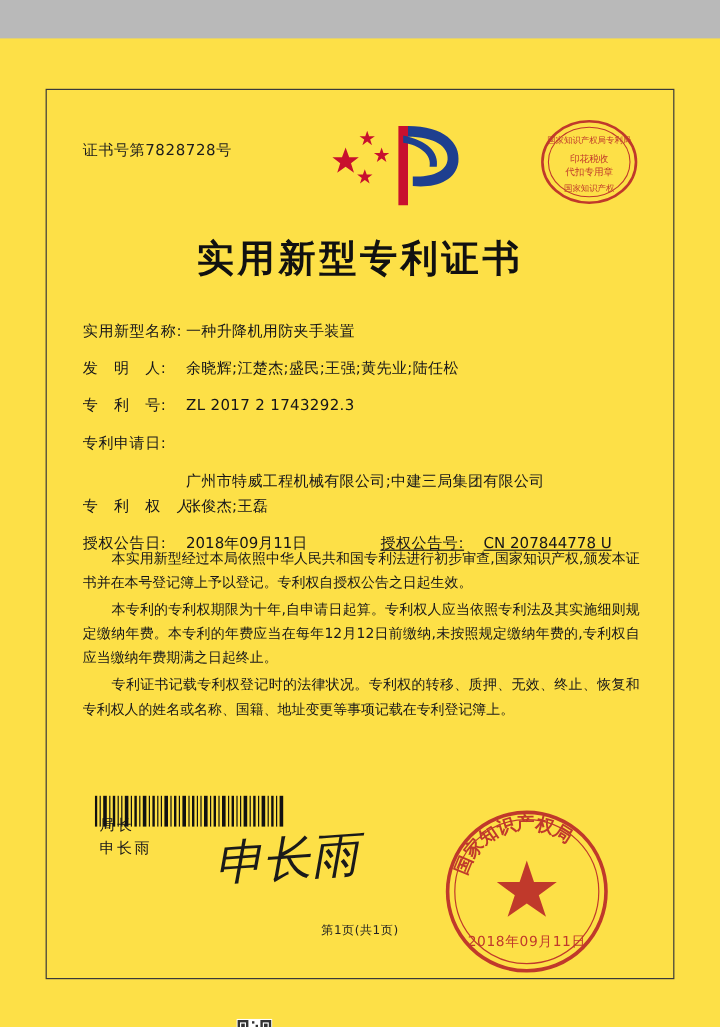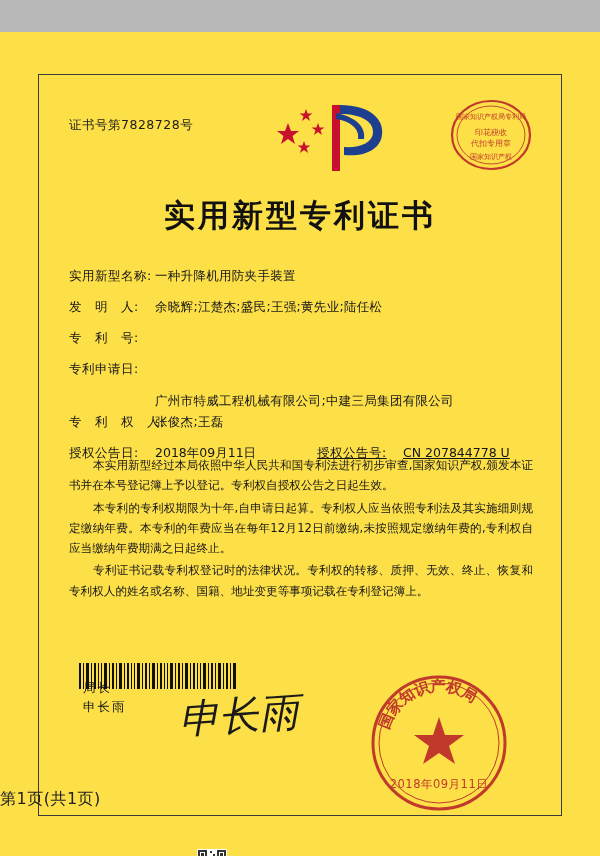--- a/index.html
+++ b/index.html
@@ -204,25 +204,25 @@
     font-family: "DejaVu Sans", sans-serif;
     font-size: 11.5px;
     color: #c0392b;
     letter-spacing: 0.5px;
   }
 
   
   .page-no {
     position: absolute;
     left: 0;
-    top: 757px;
+    top: 736px;
     width: 100%;
-    text-align: left;
-    font-family: "DejaVu Sans", sans-serif;
-    font-size: 16px;
+    text-align: center;
+    font-family: "DejaVu Sans", sans-serif;
+    font-size: 10px;
     color: #222;
     letter-spacing: 0.5px;
   }
 
   
   .watermark {
     position: absolute;
     left: 0;
     bottom: 0;
     width: 600px;
@@ -289,20 +289,21 @@
           <div class="field-value">一种升降机用防夹手装置</div>
         </div>
 
         <div class="field-row">
           <div class="field-label">发　明　人:</div>
           <div class="field-value">余晓辉;江楚杰;盛民;王强;黄先业;陆任松</div>
         </div>
 
         <div class="field-row">
           <div class="field-label">专　利　号:</div>
+          <div class="field-value">ZL 2017 2 1743292.3</div>
         </div>
 
         <div class="field-row">
           <div class="field-label">专利申请日:</div>
         </div>
 
         <div class="field-row">
           <div class="field-label">专　利　权　人:</div>
           <div class="field-value">
             <span>广州市特威工程机械有限公司;中建三局集团有限公司</span>

